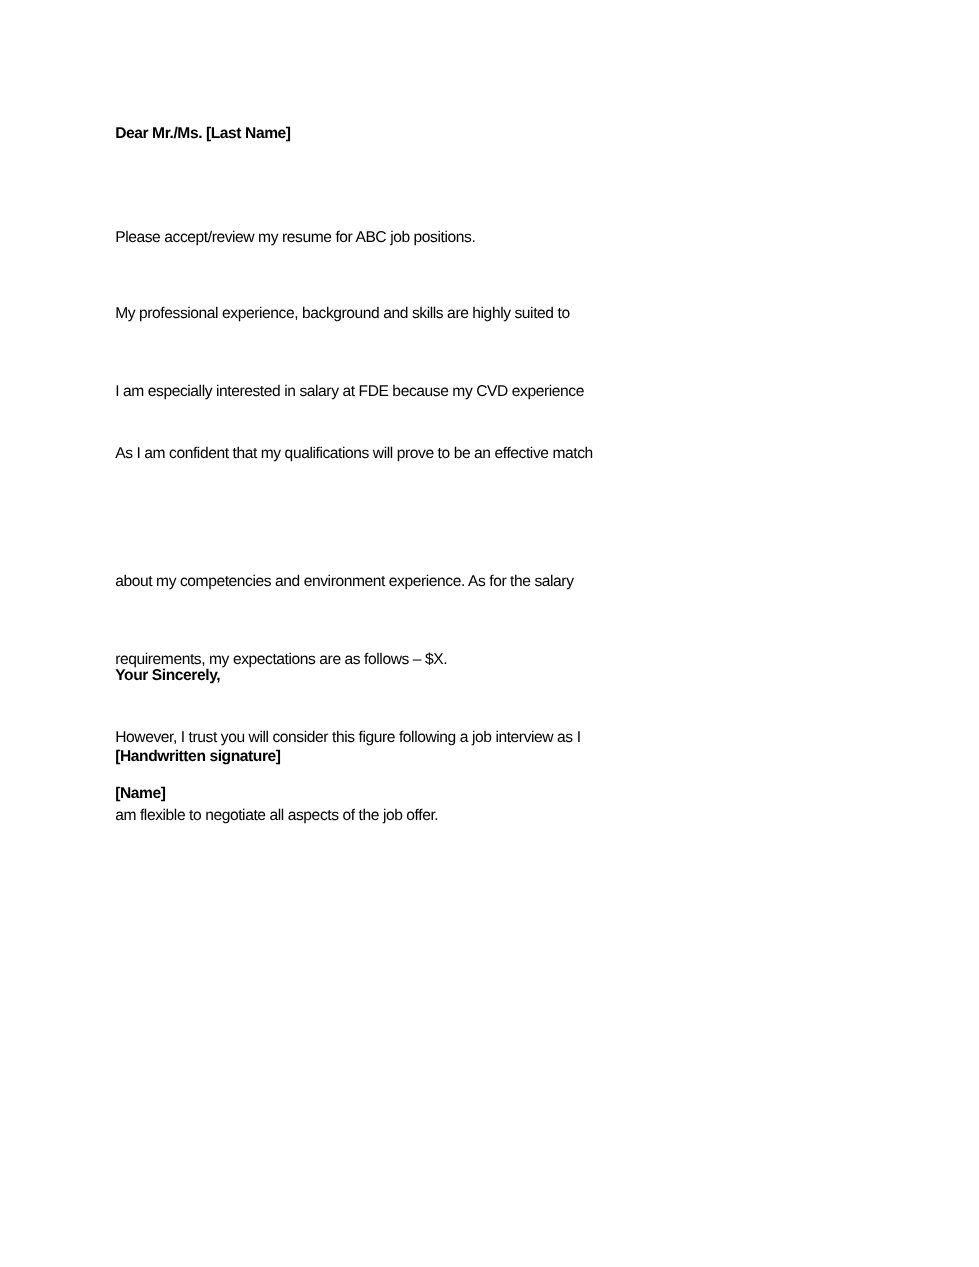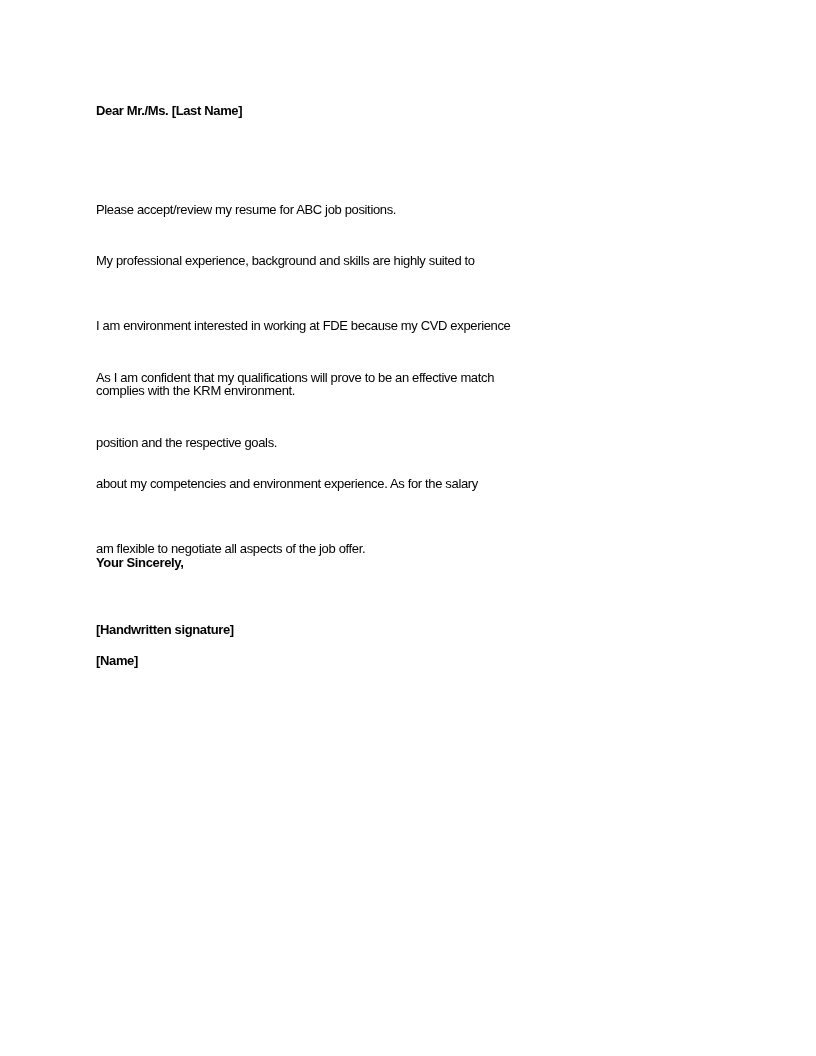--- a/index.html
+++ b/index.html
@@ -9,36 +9,36 @@
     .blk { position: absolute; left: 0; font-size: 13px; line-height: 21.6px;
            letter-spacing: -0.35px; white-space: pre; }
     .bold { font-weight: bold; }
   </style>
 </head>
 <body>
 
 <div class="page">
   <div class="blk bold" style="top:100px">Dear Mr./Ms. [Last Name]</div>
 
-  <div class="blk" style="top:156px">
+  <div class="blk" style="top:144px">
     <div>Please accept/review my resume for ABC job positions.</div>
   </div>
 
   <div class="blk" style="top:207px">
     <div>My professional experience, background and skills are highly suited to</div>
-    <div>I am environment interested in working at FDE because my CVD experience</div>
-    <div>complies with the KRM environment.</div>
+    <div>I am especially interested in salary at FDE because my CVD experience</div>
   </div>
 
   <div class="blk" style="top:324px">
     <div>As I am confident that my qualifications will prove to be an effective match</div>
-    <div>position and the respective goals.</div>
   </div>
 
   <div class="blk" style="top:430px">
     <div>about my competencies and environment experience. As for the salary</div>
+    <div>requirements, my expectations are as follows – $X.</div>
+    <div>However, I trust you will consider this figure following a job interview as I</div>
     <div>am flexible to negotiate all aspects of the job offer.</div>
   </div>
 
   <div class="blk bold" style="top:552px">Your Sincerely,</div>
   <div class="blk bold" style="top:619px">[Handwritten signature]</div>
   <div class="blk bold" style="top:650px">[Name]</div>
 </div>
 
 </body></html>

